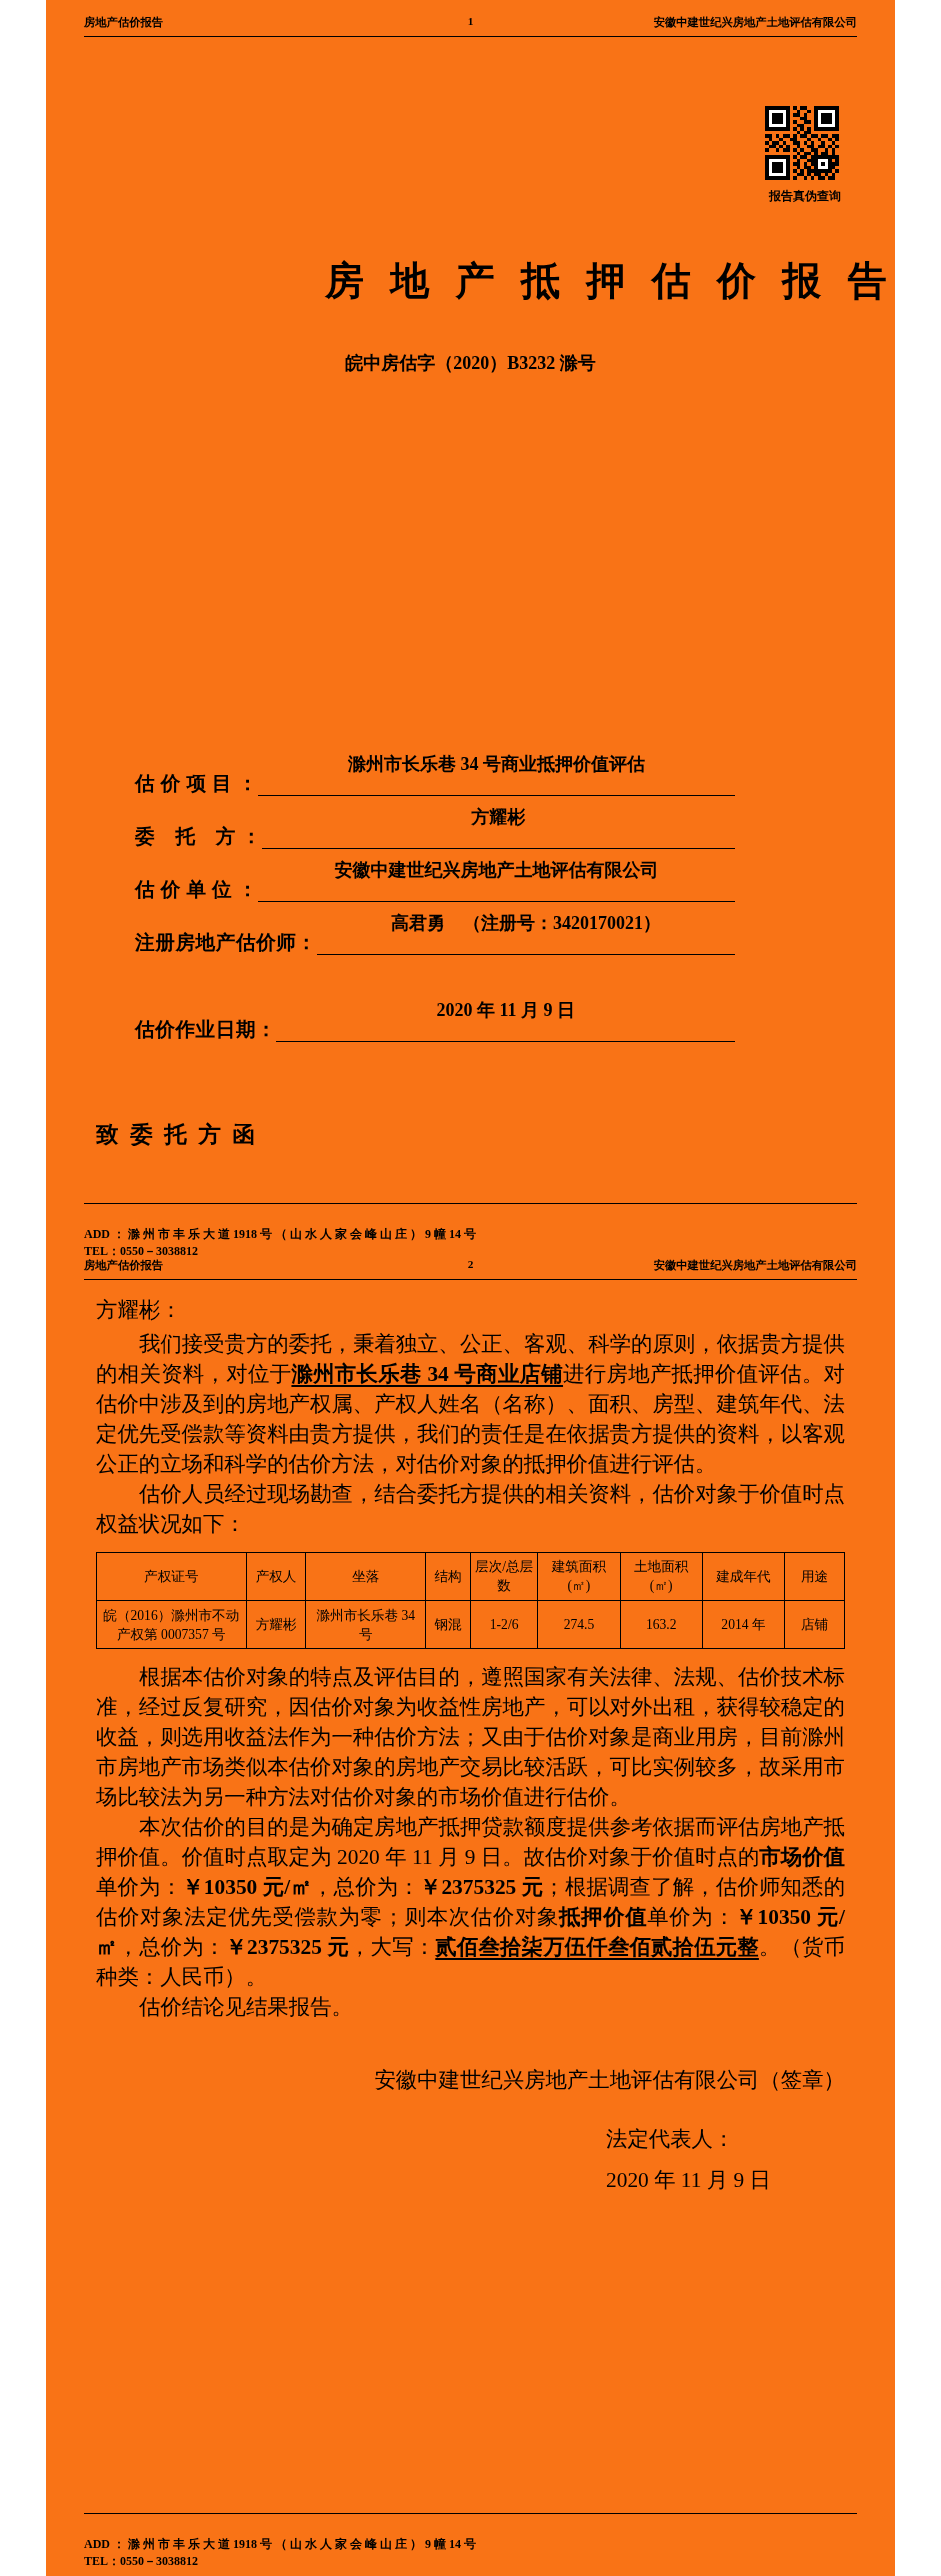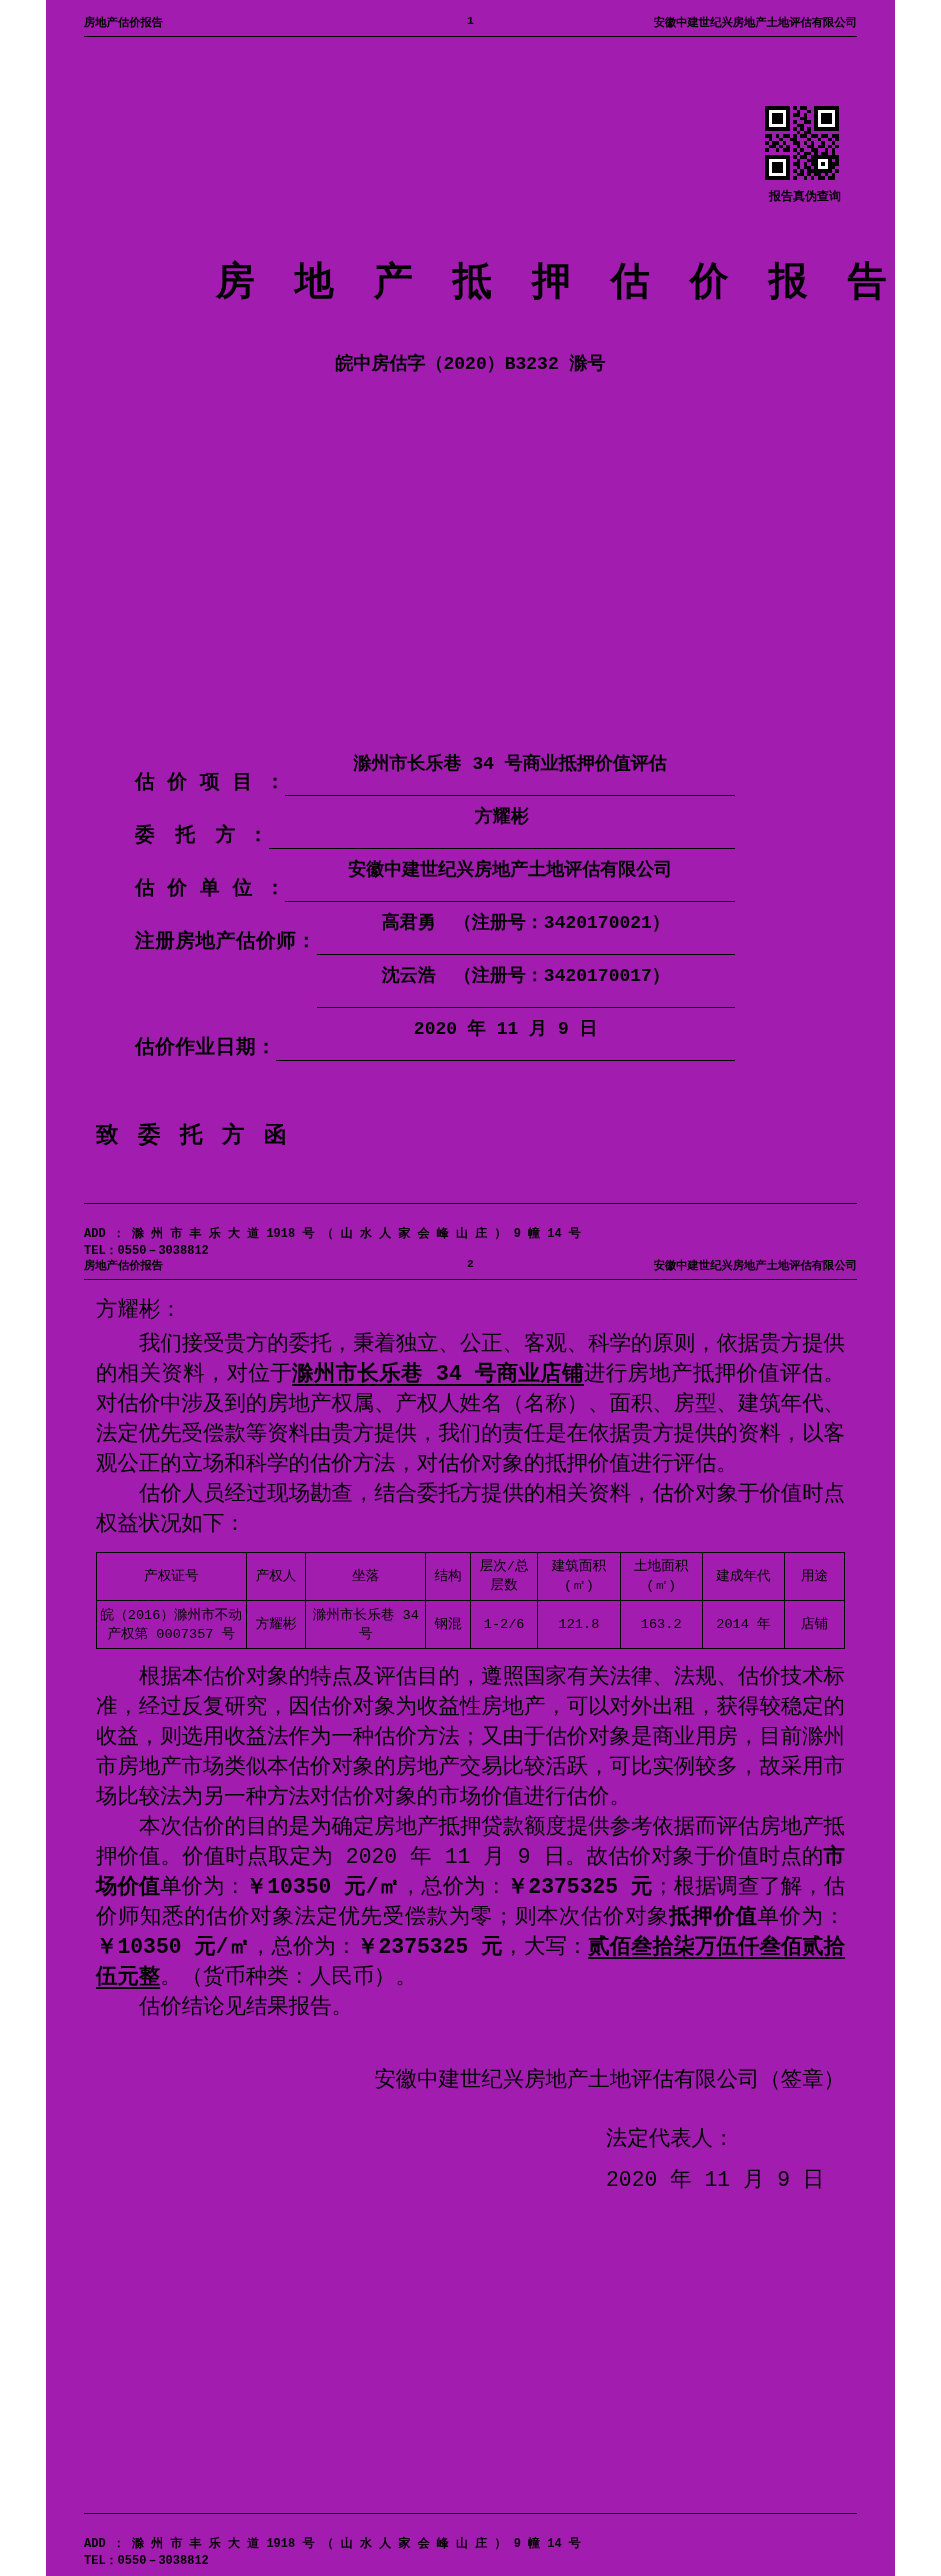--- a/index.html
+++ b/index.html
@@ -6,23 +6,22 @@
   html, body { background: #ffffff; }
   body {
     font-family: "Liberation Serif", "DejaVu Serif", serif;
     color: #000;
   }
   .sheet {
     position: relative;
     width: 849px;
     height: 2576px;
     margin: 0 auto;
-    background: #a21caf;
+    background: #f97316;
     overflow: hidden;
-    font-family: Liberation Mono, monospace;
   }
   .page { position: absolute; left: 0; width: 100%; }
   #page1 { top: 0; height: 1243px; }
   #page2 { top: 1243px; height: 1333px; }
 
   
   .pg-header {
     position: absolute;
     top: 15.4px; left: 38px; right: 38px;
     display: flex; justify-content: space-between; align-items: baseline;
@@ -145,21 +144,20 @@
       <div class="frow">
         <span class="flabel">估 价 单 位 ：</span>
         <span class="fline">安徽中建世纪兴房地产土地评估有限公司</span>
       </div>
       <div class="frow">
         <span class="flabel">注册房地产估价师：</span>
         <span class="fline">高君勇　（注册号：3420170021）</span>
       </div>
       <div class="frow">
         <span class="flabel">　　　　　　　　　</span>
-        <span class="fline">沈云浩　（注册号：3420170017）</span>
       </div>
       <div class="frow">
         <span class="flabel">估价作业日期：</span>
         <span class="fline">2020 年 11 月 9 日</span>
       </div>
     </div>
 
     <h2 class="letter-heading">致 委 托 方 函</h2>
 
     <footer class="pg-footer" id="footer1">
@@ -207,21 +205,21 @@
             <th>土地面积(㎡)</th>
             <th>建成年代</th>
             <th>用途</th>
           </tr>
           <tr>
             <td>皖（2016）滁州市不动产权第 0007357 号</td>
             <td>方耀彬</td>
             <td>滁州市长乐巷 34 号</td>
             <td>钢混</td>
             <td>1-2/6</td>
-            <td>121.8</td>
+            <td>274.5</td>
             <td>163.2</td>
             <td>2014 年</td>
             <td>店铺</td>
           </tr>
         </tbody>
       </table>
 
       <p class="para">根据本估价对象的特点及评估目的，遵照国家有关法律、法规、估价技术标准，经过反复研究，因估价对象为收益性房地产，可以对外出租，获得较稳定的收益，则选用收益法作为一种估价方法；又由于估价对象是商业用房，目前滁州市房地产市场类似本估价对象的房地产交易比较活跃，可比实例较多，故采用市场比较法为另一种方法对估价对象的市场价值进行估价。</p>
 
       <p class="para"><span>本次估价的目的是为确定房地产抵押贷款额度提供参考依据而评估房地产抵押价值。价值时点取定为 2020 年 11 月 9 日。故估价对象于价值时点的</span><span class="b">市场价值</span><span>单价为：</span><span class="b">￥10350 元/㎡</span><span>，总价为：</span><span class="b">￥2375325 元</span><span>；根据调查了解，估价师知悉的估价对象法定优先受偿款为零；则本次估价对象</span><span class="b">抵押价值</span><span>单价为：</span><span class="b">￥10350 元/㎡</span><span>，总价为：</span><span class="b">￥2375325 元</span><span>，大写：</span><span class="bu">贰佰叁拾柒万伍仟叁佰贰拾伍元整</span><span>。（货币种类：人民币）。</span></p>

